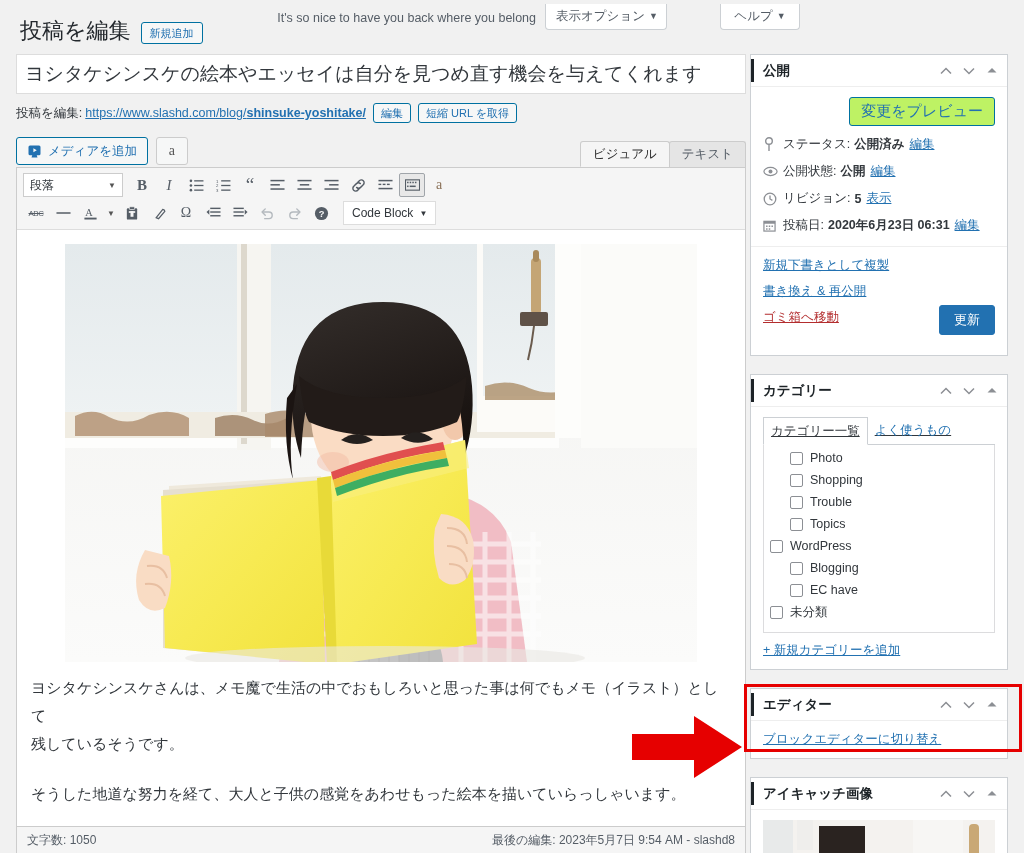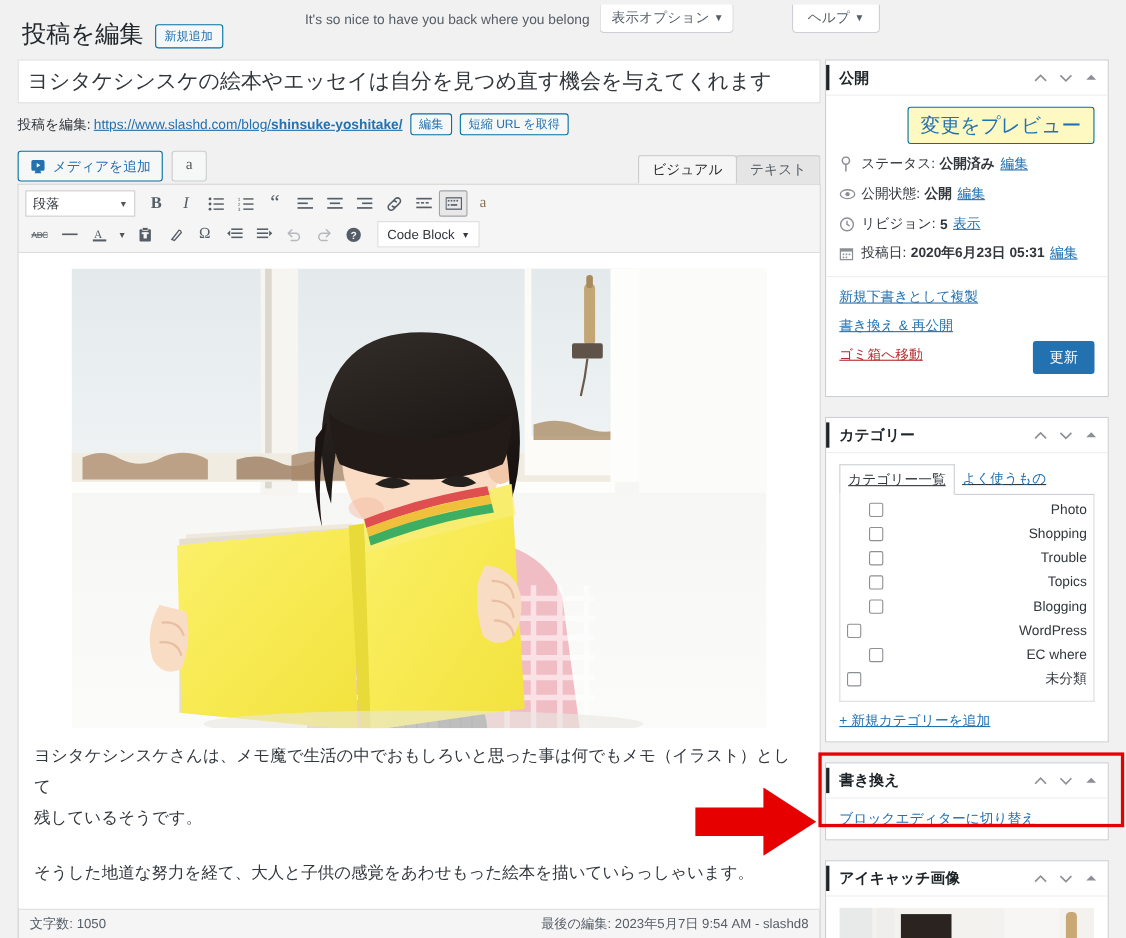--- a/index.html
+++ b/index.html
@@ -161,22 +161,22 @@
     content:""; position:absolute; left:0; top:4px; bottom:4px; width:3px; background:#1d2327;
   }
   .panel-title { font-size:13.5px; font-weight:700; color:#1d2327; padding-left:12px; }
   .head-ctrls { display:flex; align-items:center; gap:9px; color:#787c82; }
   .ctrl-ico { width:14px; height:14px; display:flex; align-items:center; justify-content:center; }
 
   .panel-body { padding:10px 12px; }
 
   .preview-row { display:flex; justify-content:flex-end; }
   .preview-btn {
-    border:1px solid #0071a1; border-radius:3px; background:#fef9c3; color:#2271b1;
-    font-size:18px; padding:4px 11px; white-space:nowrap;
+    border:1px solid #0071a1; border-radius:3px; background:#bef264; color:#2271b1;
+    font-size:15px; padding:4px 11px; white-space:nowrap;
   }
 
   .misc-line { display:flex; align-items:center; margin-top:10px; font-size:12.5px; color:#32373c; }
   .misc-ico { width:20px; color:#8c8f94; display:flex; align-items:center; }
   .misc-line b { font-weight:700; }
   .lnk { color:#2271b1; text-decoration:underline; margin-left:5px; }
   .lnk.del { color:#b32d2e; }
 
   .pub-actions { border-top:1px solid #eee; margin:12px -12px 0 -12px; padding:10px 12px 10px 12px; position:relative; min-height:82px; }
   .pub-actions a { display:block; margin-bottom:9px; font-size:12.5px; }
@@ -191,21 +191,21 @@
     font-size:12.5px; padding:5px 7px 4px 7px; color:#2271b1;
   }
   .cat-tab.active {
     background:#fff; border:1px solid #ccd0d4; border-bottom:1px solid #fff;
     margin-bottom:-1px; color:#32373c;
   }
   .cat-list {
     border:1px solid #dcdcde; border-top:none; background:#fff;
     height:188px; overflow:hidden; padding:2px 6px 6px 6px;
   }
-  .cat-item { display:flex; align-items:center; height:22px; font-size:12.5px; color:#32373c;justify-content:space-between; }
+  .cat-item { display:flex; align-items:center; height:22px; font-size:12.5px; color:#32373c; }
   .cat-item.child { padding-left:20px; }
   .cb {
     width:13px; height:13px; border:1px solid #8c8f94; border-radius:2px;
     background:#fff; margin-right:7px; flex:none;
   }
   .add-cat { display:block; margin-top:9px; font-size:12.5px; }
 
   .ed-switch-link { font-size:12.5px; }
 
   .feat-thumb { width:232px; height:46px; overflow:hidden; position:relative; }
@@ -631,21 +631,21 @@
               <rect x="1" y="2.5" width="12" height="10.5" fill="none" stroke="#8c8f94" stroke-width="1.3"></rect>
               <rect x="1" y="2.5" width="12" height="2.6" fill="#8c8f94"></rect>
               <rect x="3.3" y="7" width="1.6" height="1.6" fill="#8c8f94"></rect>
               <rect x="6.2" y="7" width="1.6" height="1.6" fill="#8c8f94"></rect>
               <rect x="9.1" y="7" width="1.6" height="1.6" fill="#8c8f94"></rect>
               <rect x="3.3" y="10" width="1.6" height="1.6" fill="#8c8f94"></rect>
               <rect x="6.2" y="10" width="1.6" height="1.6" fill="#8c8f94"></rect>
             </svg>
         </span>
         <span>投稿日:</span>
-        <b style="margin-left:4px;">2020年6月23日 05:31</b>
+        <b style="margin-left:4px;">2020年6月23日 06:31</b>
         <a class="lnk">編集</a>
       </div>
 
       <div class="pub-actions">
         <a class="u">新規下書きとして複製</a>
         <a class="u">書き換え &amp; 再公開</a>
         <a class="u lnk del" style="margin-left:0;">ゴミ箱へ移動</a>
         <span class="update-btn">更新</span>
       </div>
     </div>
@@ -687,44 +687,44 @@
             <span>Shopping</span>
           </div>
         <div class="cat-item child">
             <span class="cb"></span>
             <span>Trouble</span>
           </div>
         <div class="cat-item child">
             <span class="cb"></span>
             <span>Topics</span>
           </div>
+        <div class="cat-item">
+            <span class="cb"></span>
+            <span>WordPress</span>
+          </div>
         <div class="cat-item child">
             <span class="cb"></span>
             <span>Blogging</span>
           </div>
-        <div class="cat-item">
-            <span class="cb"></span>
-            <span>WordPress</span>
-          </div>
         <div class="cat-item child">
             <span class="cb"></span>
-            <span>EC where</span>
+            <span>EC have</span>
           </div>
         <div class="cat-item">
             <span class="cb"></span>
             <span>未分類</span>
           </div>
       </div>
       <a class="add-cat u">+ 新規カテゴリーを追加</a>
     </div>
   </div>
 
   <div class="panel">
     <div class="panel-head">
-      <span class="panel-title">書き換え</span>
+      <span class="panel-title">エディター</span>
       <span class="head-ctrls">
         <span class="ctrl-ico">
           <svg width="12" height="8" viewBox="0 0 12 8">
               <path d="M1 6.5 L6 1.5 L11 6.5" stroke="#8c8f94" stroke-width="1.5" fill="none"></path>
             </svg>
         </span>
         <span class="ctrl-ico">
           <svg width="12" height="8" viewBox="0 0 12 8">
               <path d="M1 1.5 L6 6.5 L11 1.5" stroke="#8c8f94" stroke-width="1.5" fill="none"></path>
             </svg>

